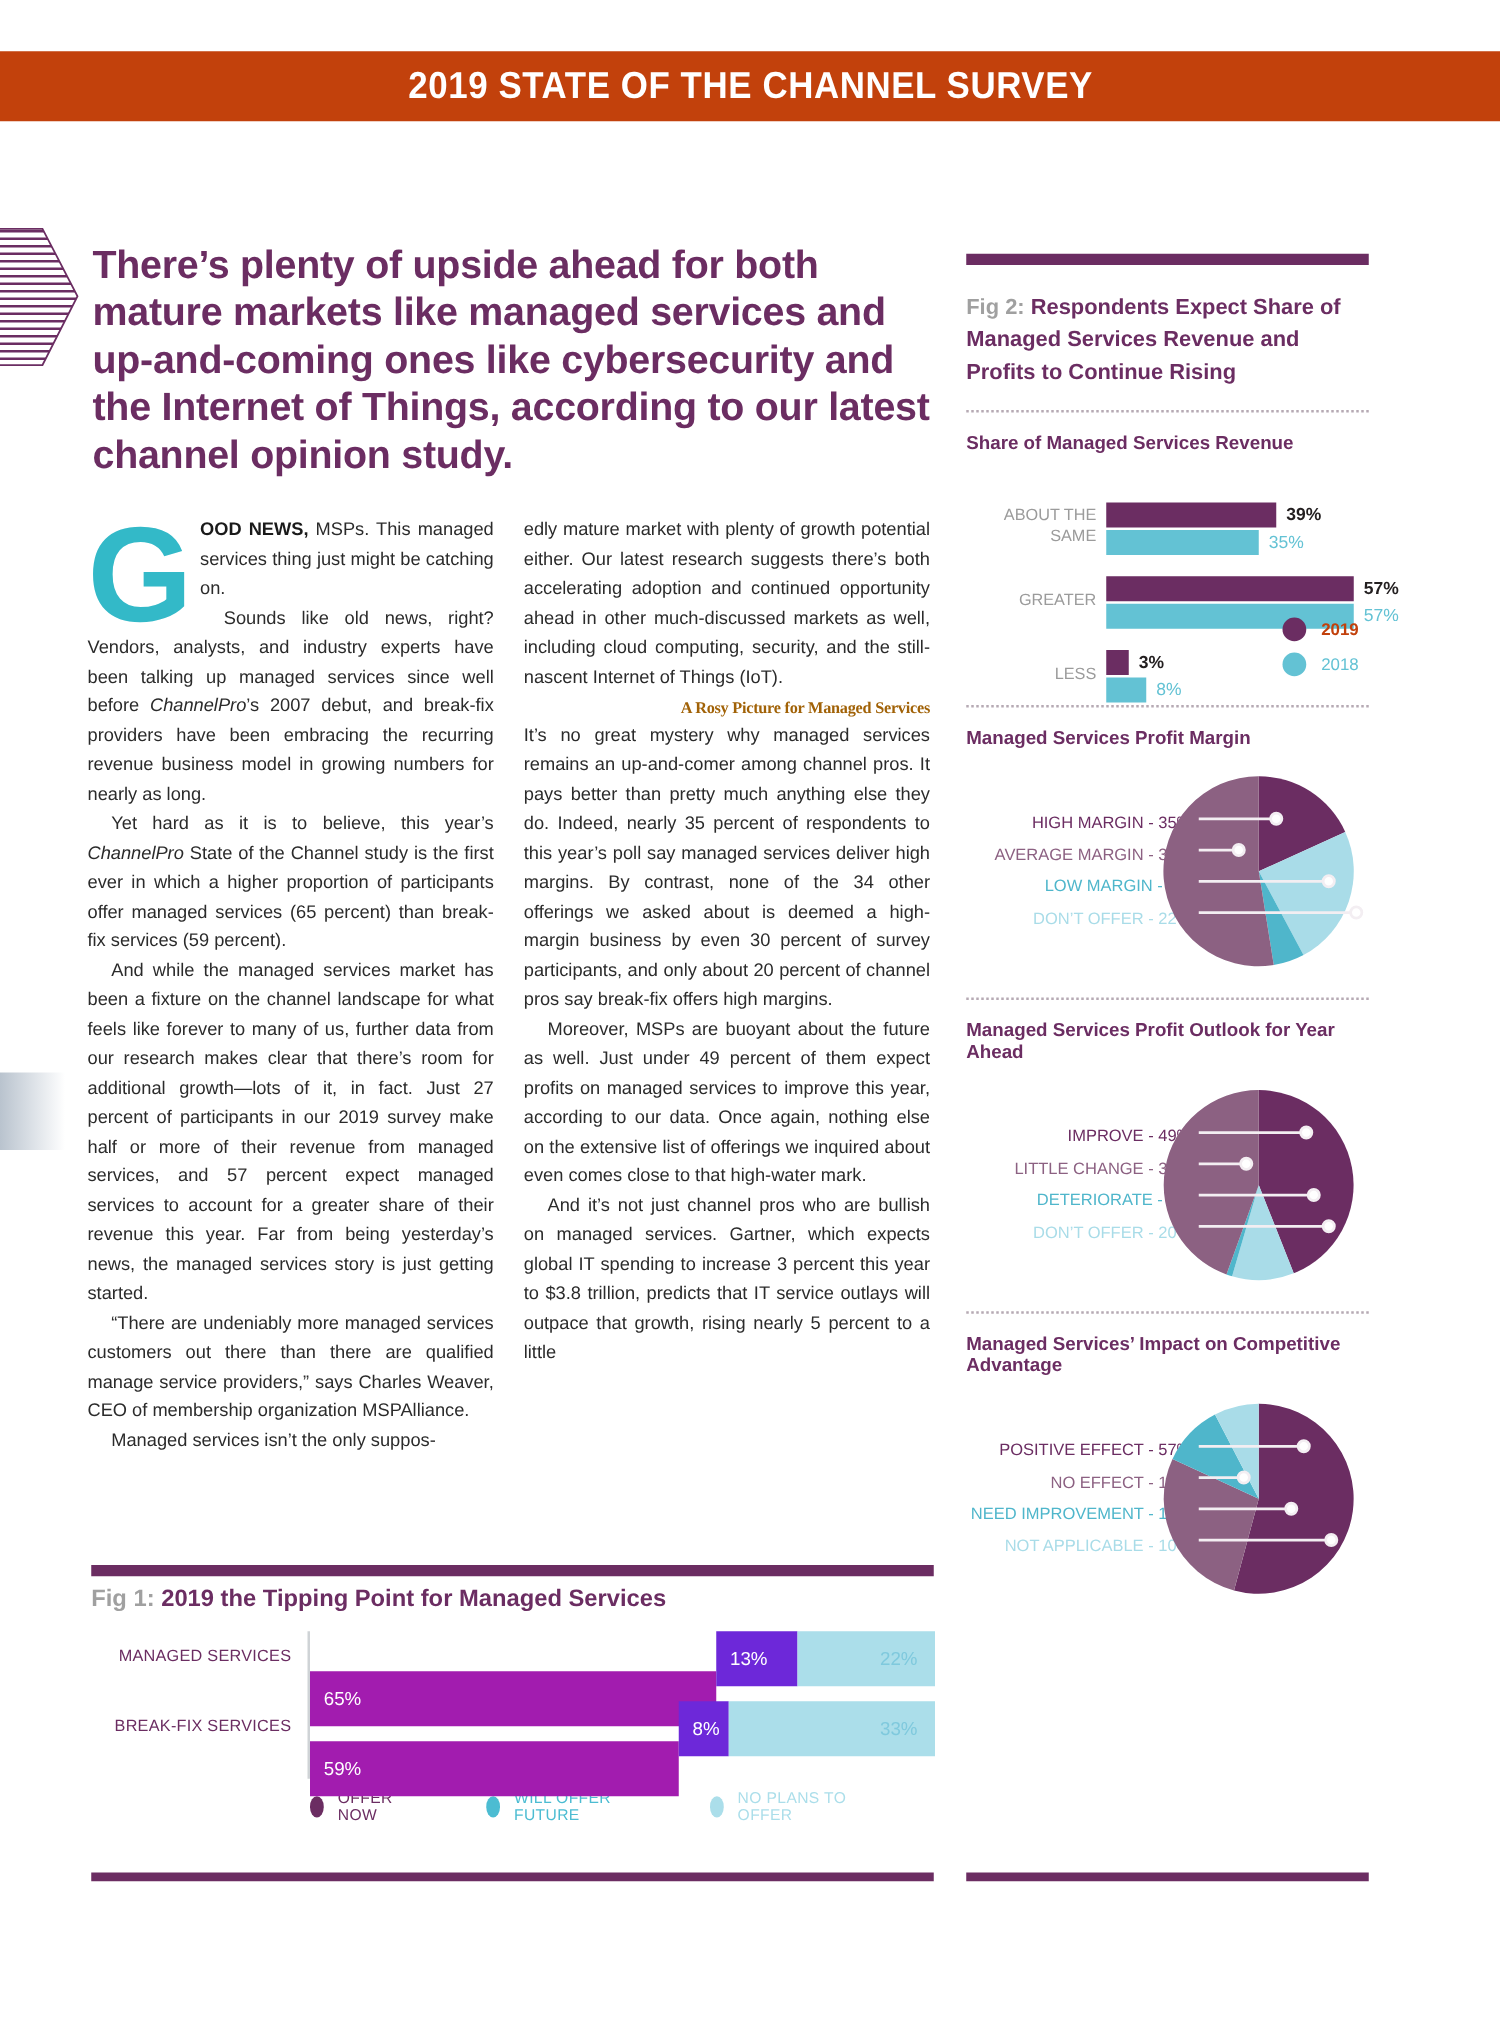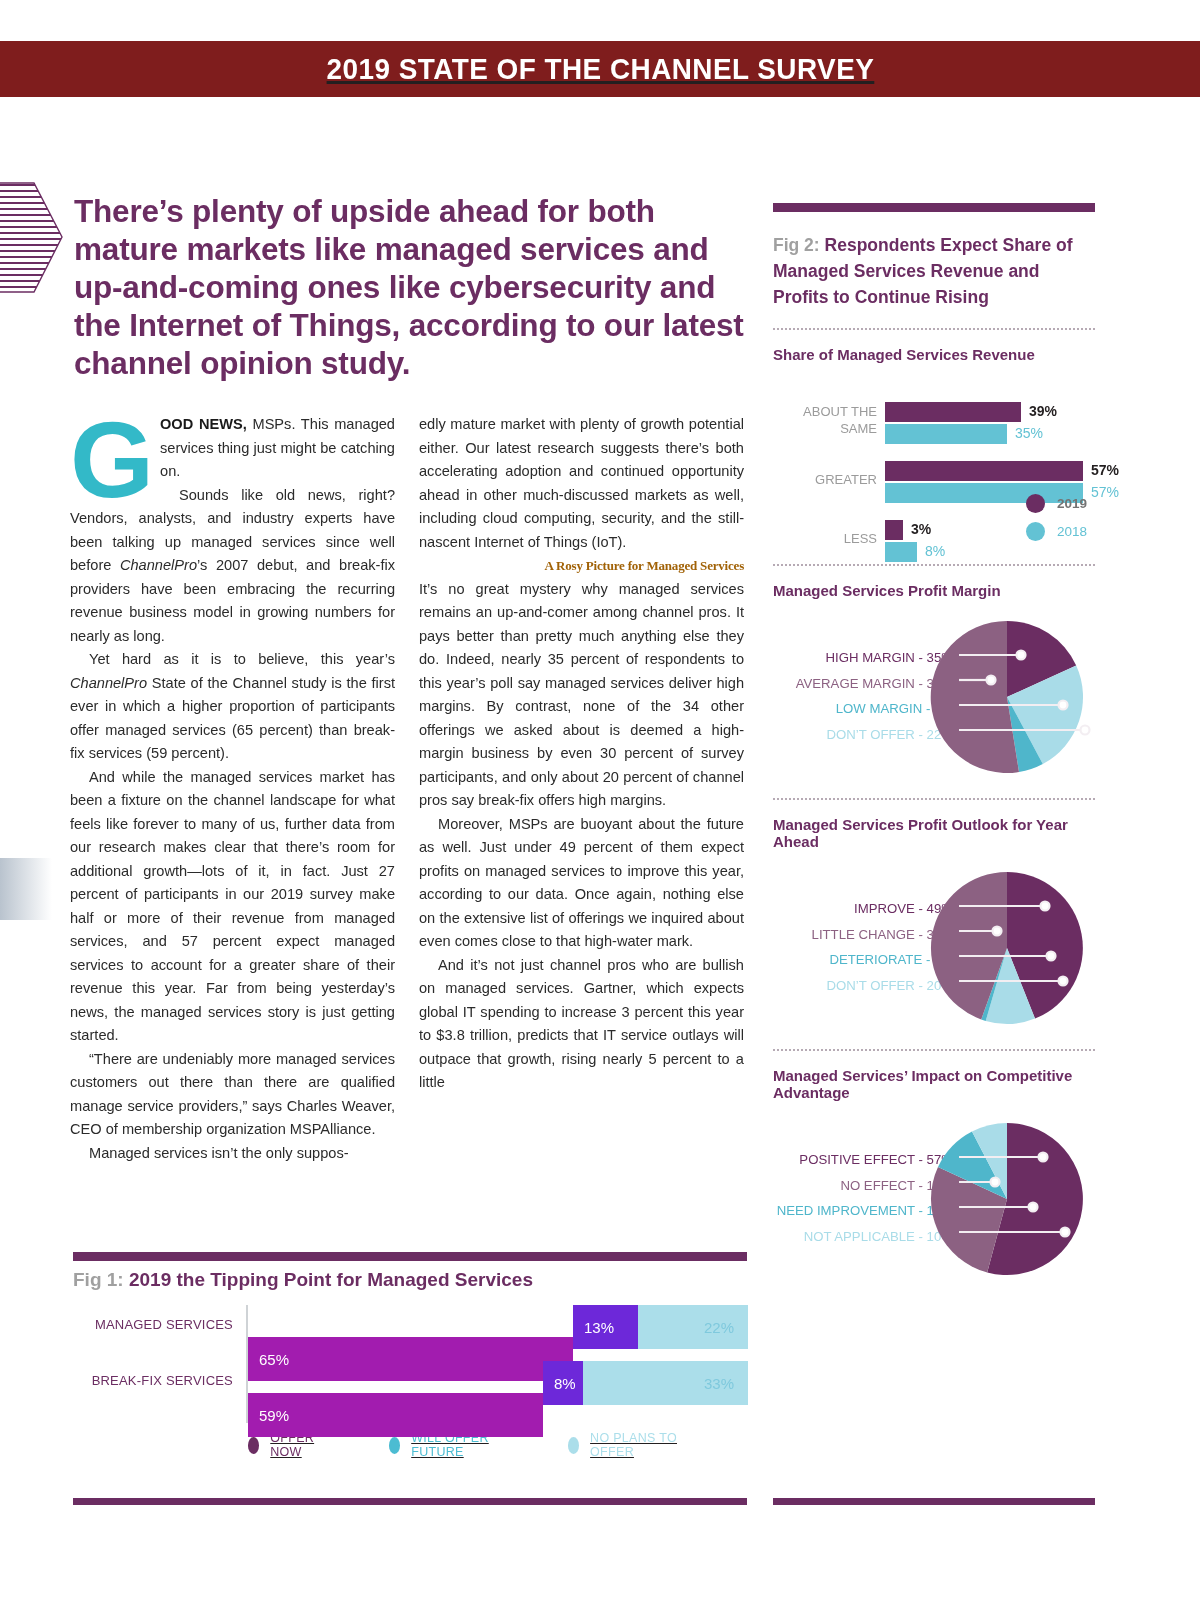--- a/index.html
+++ b/index.html
@@ -6,21 +6,21 @@
   body{
     width:1200px;height:1621px;background:#ffffff;
     font-family:"Liberation Sans", sans-serif;
     color:#231f20;overflow:hidden;position:relative;
   }
   .page{position:relative;width:1200px;height:1621px;}
 
   
   .banner{
     position:absolute;left:0;top:41px;width:1200px;height:56px;
-    background:#7f1d1d;display:flex;align-items:center;justify-content:center;text-decoration:underline;
+    background:#c2410c;display:flex;align-items:center;justify-content:center;
   }
   .banner-title{
     color:#ffffff;font-weight:bold;font-size:30px;letter-spacing:.5px;
     font-family:"Liberation Sans", sans-serif;
     transform:scaleX(.93);
   }
 
   
   .arrow-mark{position:absolute;left:0px;top:175px;width:64px;height:125px;}
 
@@ -87,21 +87,21 @@
   .g2val{
     position:absolute;font-size:14px;font-weight:bold;white-space:nowrap;
   }
   .g2val.a{color:#231f20;}
   .g2val.b{color:#63c2d4;font-weight:normal;}
   .legend2{position:absolute;right:8px;top:98px;font-size:13.5px;}
   .legend2 .li{display:flex;align-items:center;margin-bottom:9px;}
   .legend2 .dot{width:19px;height:19px;border-radius:50%;margin-right:12px;}
   .legend2 .d19{background:#6b2d62;}
   .legend2 .d18{background:#63c2d4;}
-  .legend2 .t19{color:#737373;font-weight:bold;}
+  .legend2 .t19{color:#c2410c;font-weight:bold;}
   .legend2 .t18{color:#63c2d4;}
 
   
   .pieblock{position:relative;height:175px;margin-top:6px;}
   .pielabels{
     position:absolute;left:0;top:40px;width:180px;text-align:right;
     font-size:13.2px;line-height:25.5px;
   }
   .pl0{color:#6b2d62;}
   .pl1{color:#8c6182;}
@@ -121,21 +121,21 @@
     position:absolute;left:0;top:12px;width:160px;text-align:right;
     font-size:13px;color:#6b2d62;letter-spacing:.2px;
   }
   .f1bars{position:absolute;left:175px;top:0;height:44px;display:flex;}
   .f1seg{height:44px;display:flex;align-items:center;font-size:15px;}
   .f1seg span{padding-left:11px;}
   .s0{background:#a21caf;color:#ffffff;margin-top:32px;}
   .s1{background:#6d28d9;color:#ffffff;}
   .s2{background:#abdeea;color:#7fc9dd;}
   .f1legend{
-    display:flex;margin-top:6px;padding-left:175px;font-size:12.5px;letter-spacing:.3px;text-decoration:underline;
+    display:flex;margin-top:6px;padding-left:175px;font-size:12.5px;letter-spacing:.3px;
   }
   .f1legend .li{display:flex;align-items:center;margin-right:66px;}
   .f1legend .dot{width:17px;height:17px;border-radius:50%;margin-right:11px;}
   .l0{background:#6b2d62;} .l1{background:#4cbcd2;} .l2{background:#abdeea;}
   .lt0{color:#6b2d62;} .lt1{color:#4cbcd2;} .lt2{color:#abdeea;}
 
   
   .botrule-l{position:absolute;left:73px;top:1498px;width:674px;height:7px;background:#6b2d62;}
   .botrule-r{position:absolute;left:773px;top:1498px;width:322px;height:7px;background:#6b2d62;}
   .footer{position:absolute;left:0;top:1558px;width:1200px;height:30px;}

